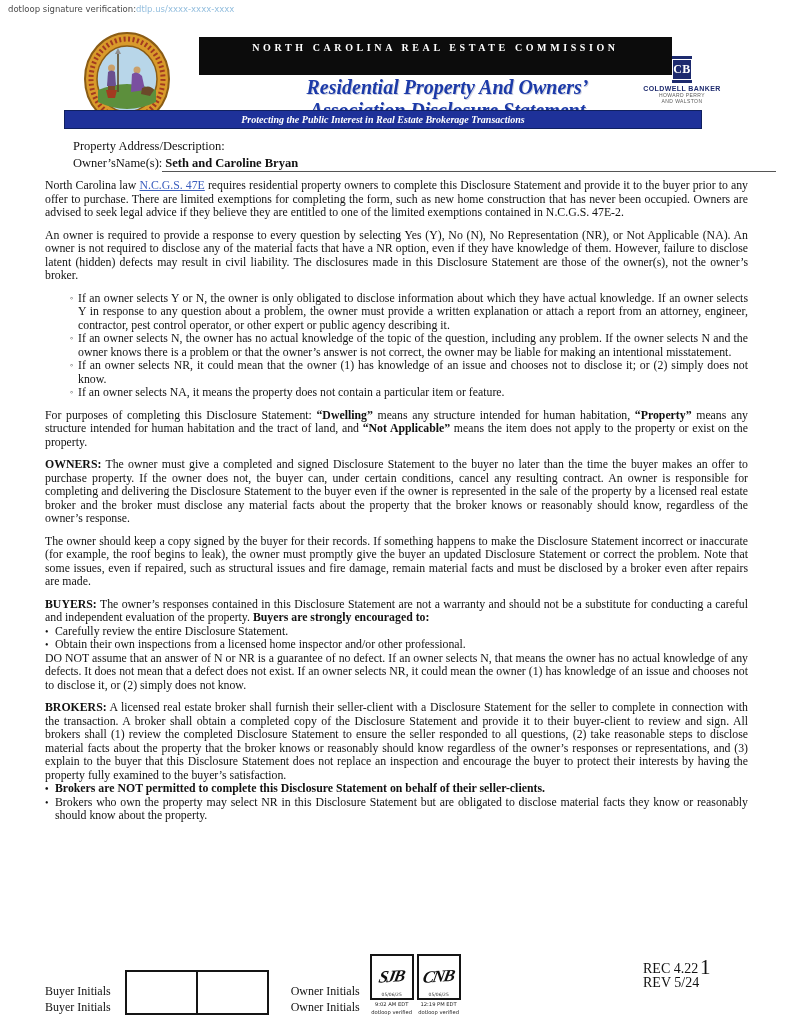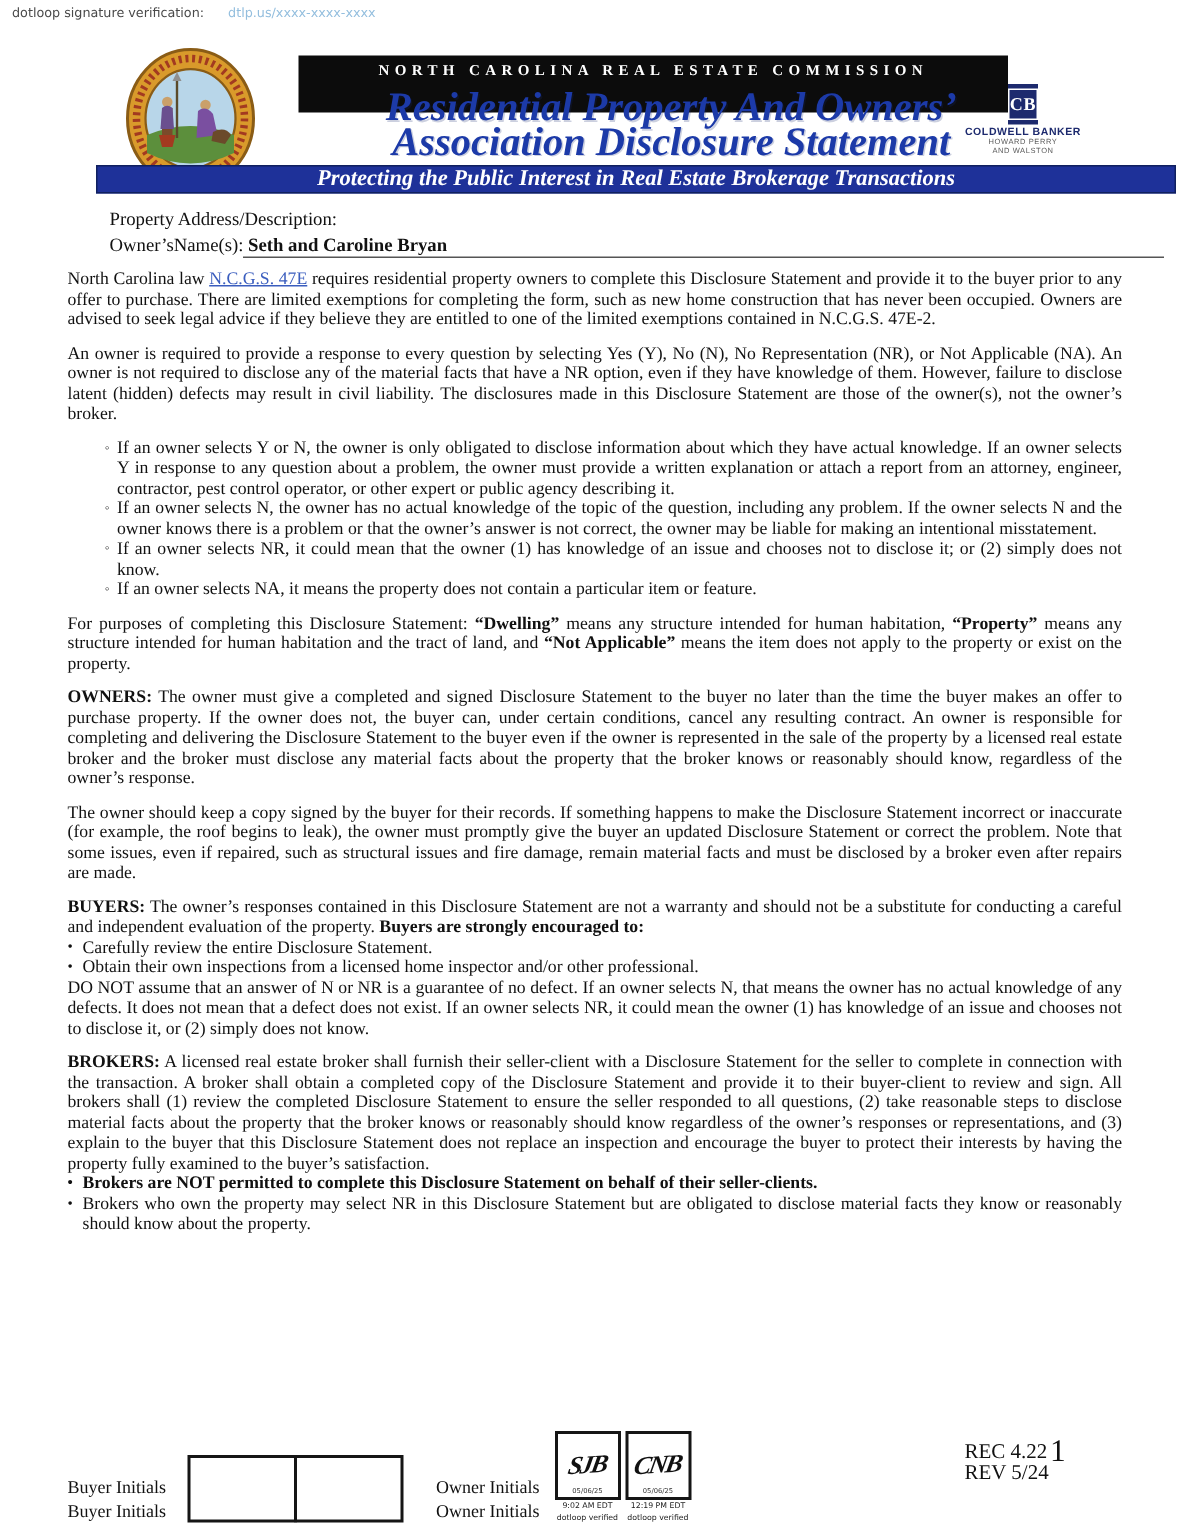--- a/index.html
+++ b/index.html
@@ -6,34 +6,34 @@
   html,body { background:#ffffff; }
   body {
     width:791px; height:1024px; position:relative; overflow:hidden;
     font-family:"Liberation Serif", serif; color:#111;
   }
   
   .dotloop-line {
     position:absolute; top:4px; left:8px;
     font-family:"DejaVu Sans", sans-serif; font-size:8.5px; color:#4a4a4a;
   }
-  .dotloop-link { color:#93bede; filter:blur(0.5px); text-decoration:none; margin-left:16px; }
+  .dotloop-link { color:#93bede; filter:blur(0.5px); text-decoration:none; margin-left:0; }
 
   
   .seal { position:absolute; left:84px; top:32px; width:86px; height:94px; }
 
   .commission-bar {
     position:absolute; left:199px; top:37px; width:473px; height:38px;
     background:#0c0c0c; color:#ffffff; text-align:center; line-height:21px;
     font-size:10px; font-weight:bold; letter-spacing:3.6px;
     font-family:"Liberation Serif", serif;
   }
   .doc-title {
-    position:absolute; left:225px; top:60px; width:445px; text-align:center;
-    font-size:27px; font-weight:bold; font-style:italic; color:#1c3aa8;
+    position:absolute; left:225px; top:76px; width:445px; text-align:center;
+    font-size:20px; font-weight:bold; font-style:italic; color:#1c3aa8;
     line-height:23px; text-shadow:1px 1px 0 rgba(25,40,110,0.22);
   }
   .cb-logo { position:absolute; left:626px; top:56px; width:112px; text-align:center; }
   .cb-square {
     width:20px; height:27px; background:#1d2a6e; margin:0 auto 2px auto;
     display:flex; align-items:center; justify-content:center;
   }
   .cb-square-inner {
     border:1px solid #fff; width:24px; height:21px; color:#fff;
     font-family:"Liberation Serif", serif; font-weight:bold; font-size:12px;
@@ -41,23 +41,23 @@
   }
   .cb-name {
     font-family:"Liberation Sans", sans-serif; font-size:7px; font-weight:bold;
     color:#1d2a6e; letter-spacing:0.4px;
   }
   .cb-sub {
     font-family:"Liberation Sans", sans-serif; font-size:5px; color:#5a5a5a;
     line-height:6px; letter-spacing:0.4px;
   }
   .tagline-bar {
-    position:absolute; left:64px; top:110px; width:720px; height:19px;
+    position:absolute; left:64px; top:110px; width:638px; height:19px;
     background:#1e3199; border:1px solid #10205f; color:#fff;
-    text-align:center; font-size:15px; font-weight:bold; font-style:italic;
+    text-align:center; font-size:10px; font-weight:bold; font-style:italic;
     line-height:17px;
   }
 
   
   .fields { position:absolute; left:45px; top:138px; width:703px;margin-left:28px; }
   .field-row { display:flex; font-size:12.5px; line-height:16px; margin-bottom:1px; }
   .field-label { white-space:nowrap; }
   .field-value {
     flex:1; border-bottom:1px solid #555; font-weight:bold; padding-left:3px;
   }

